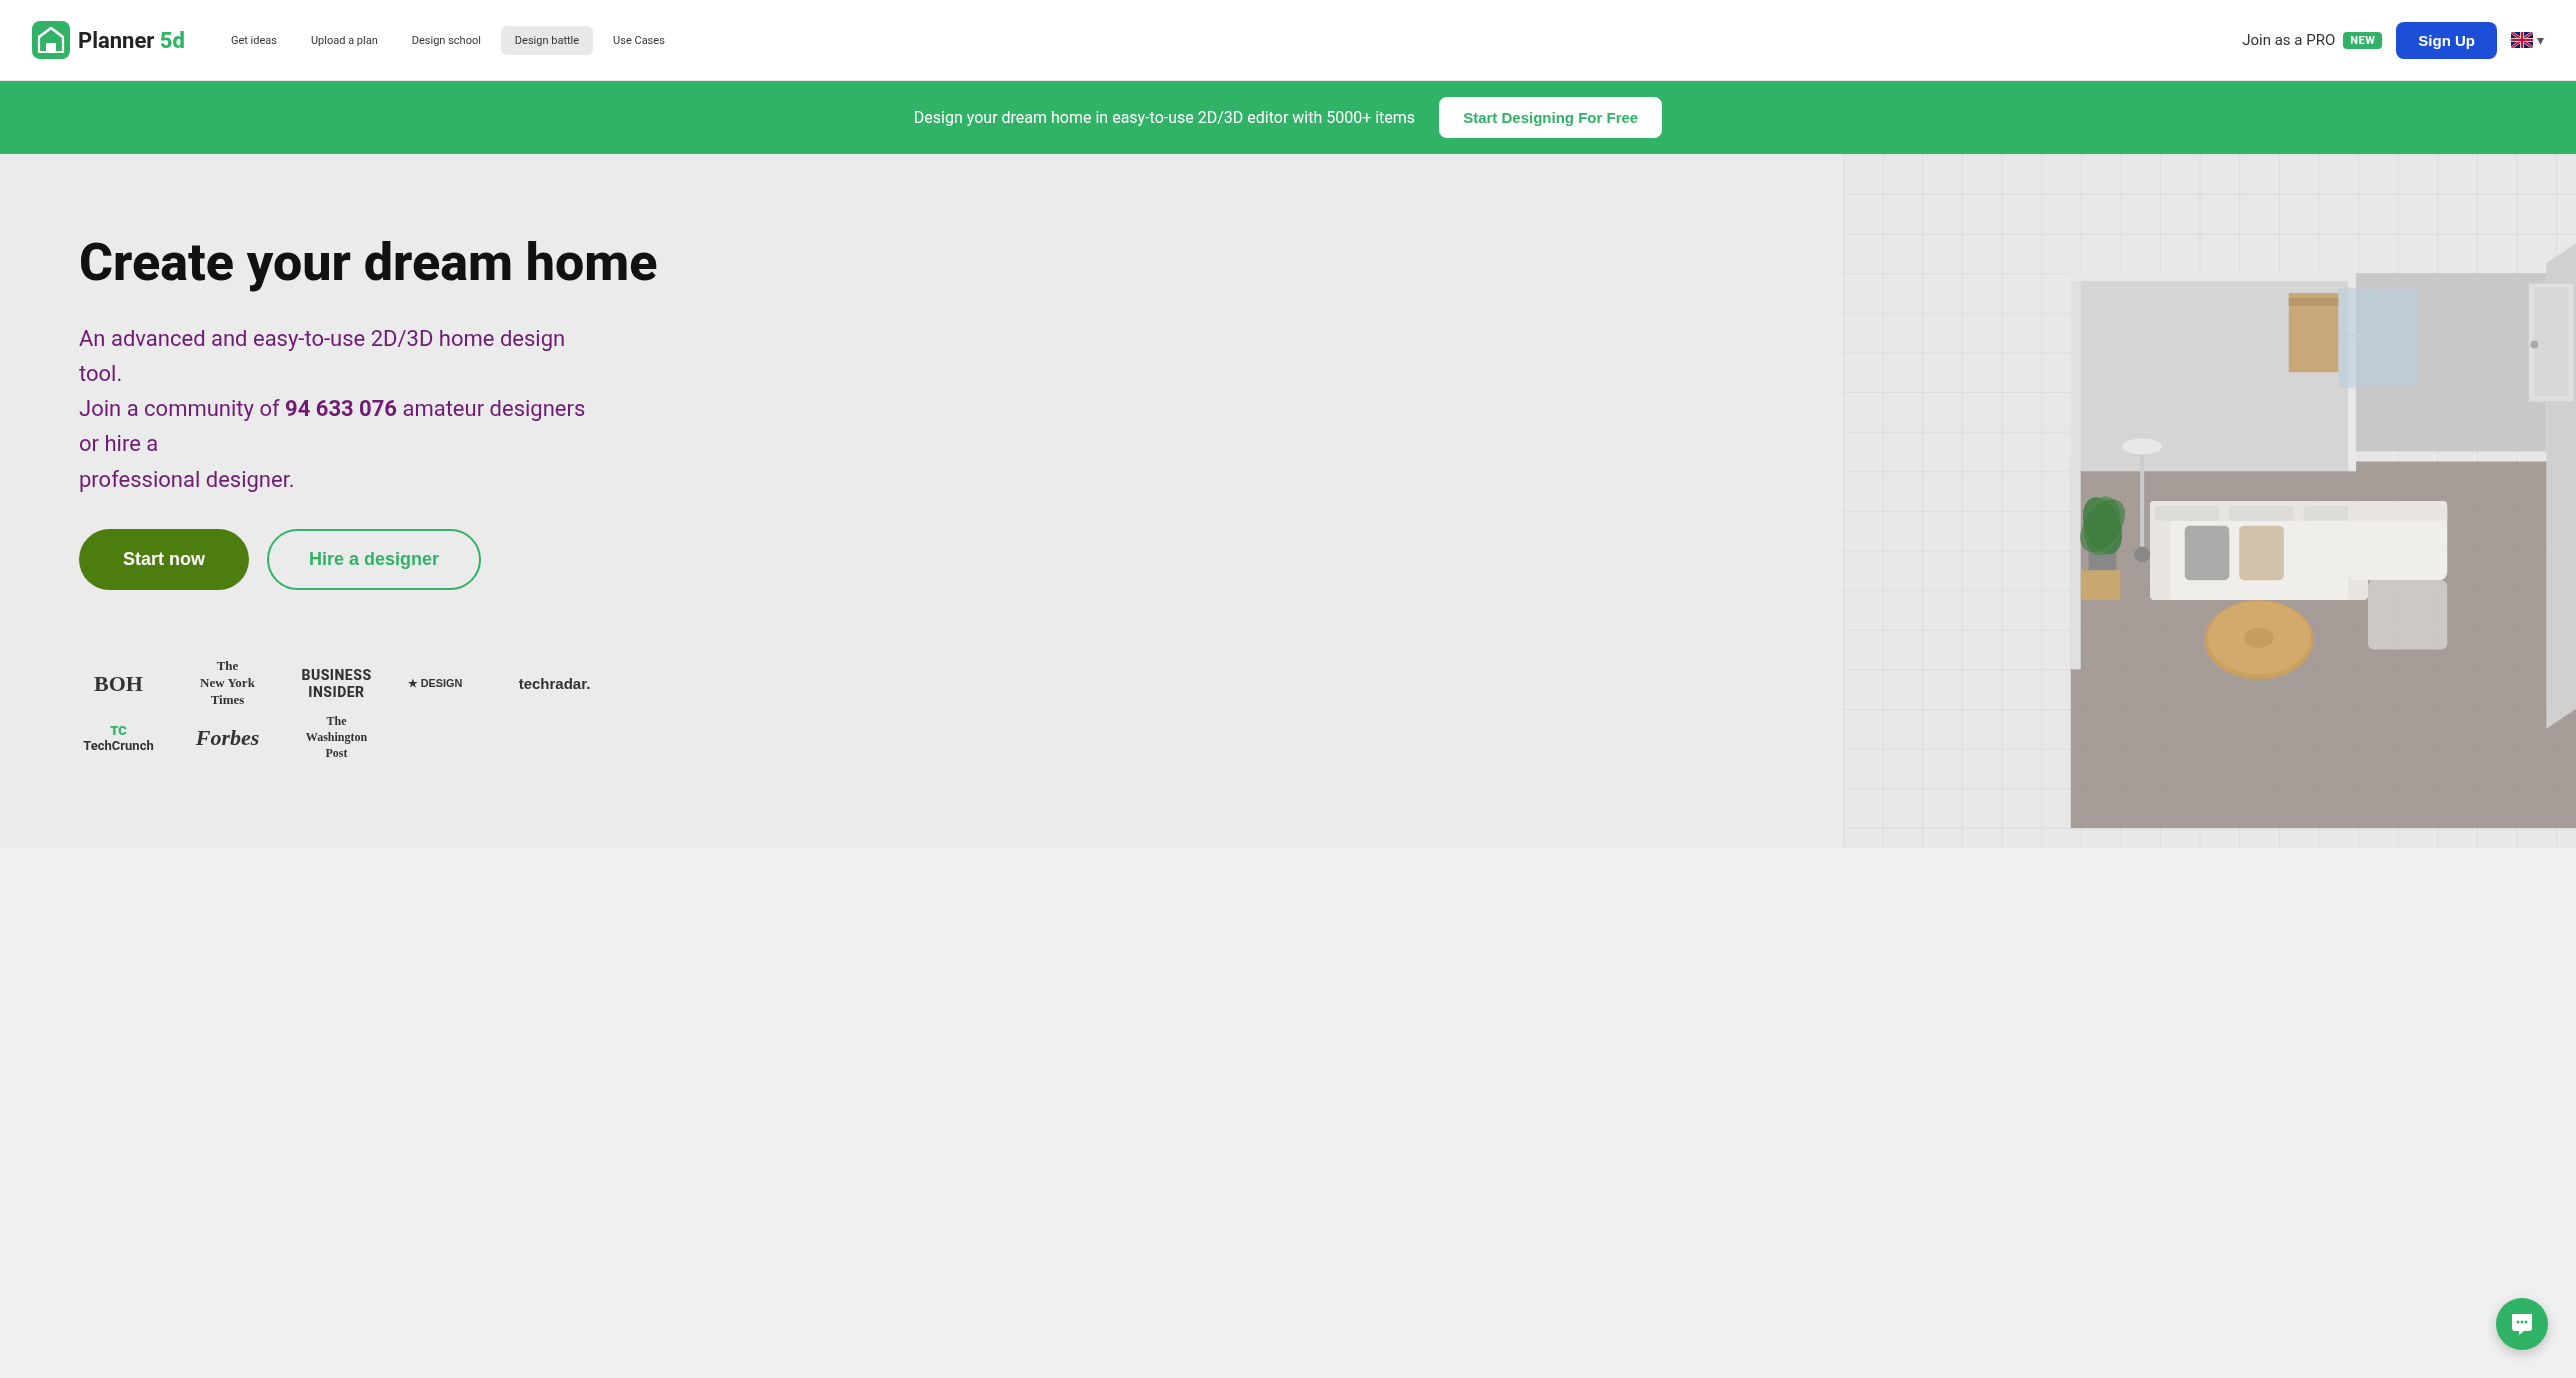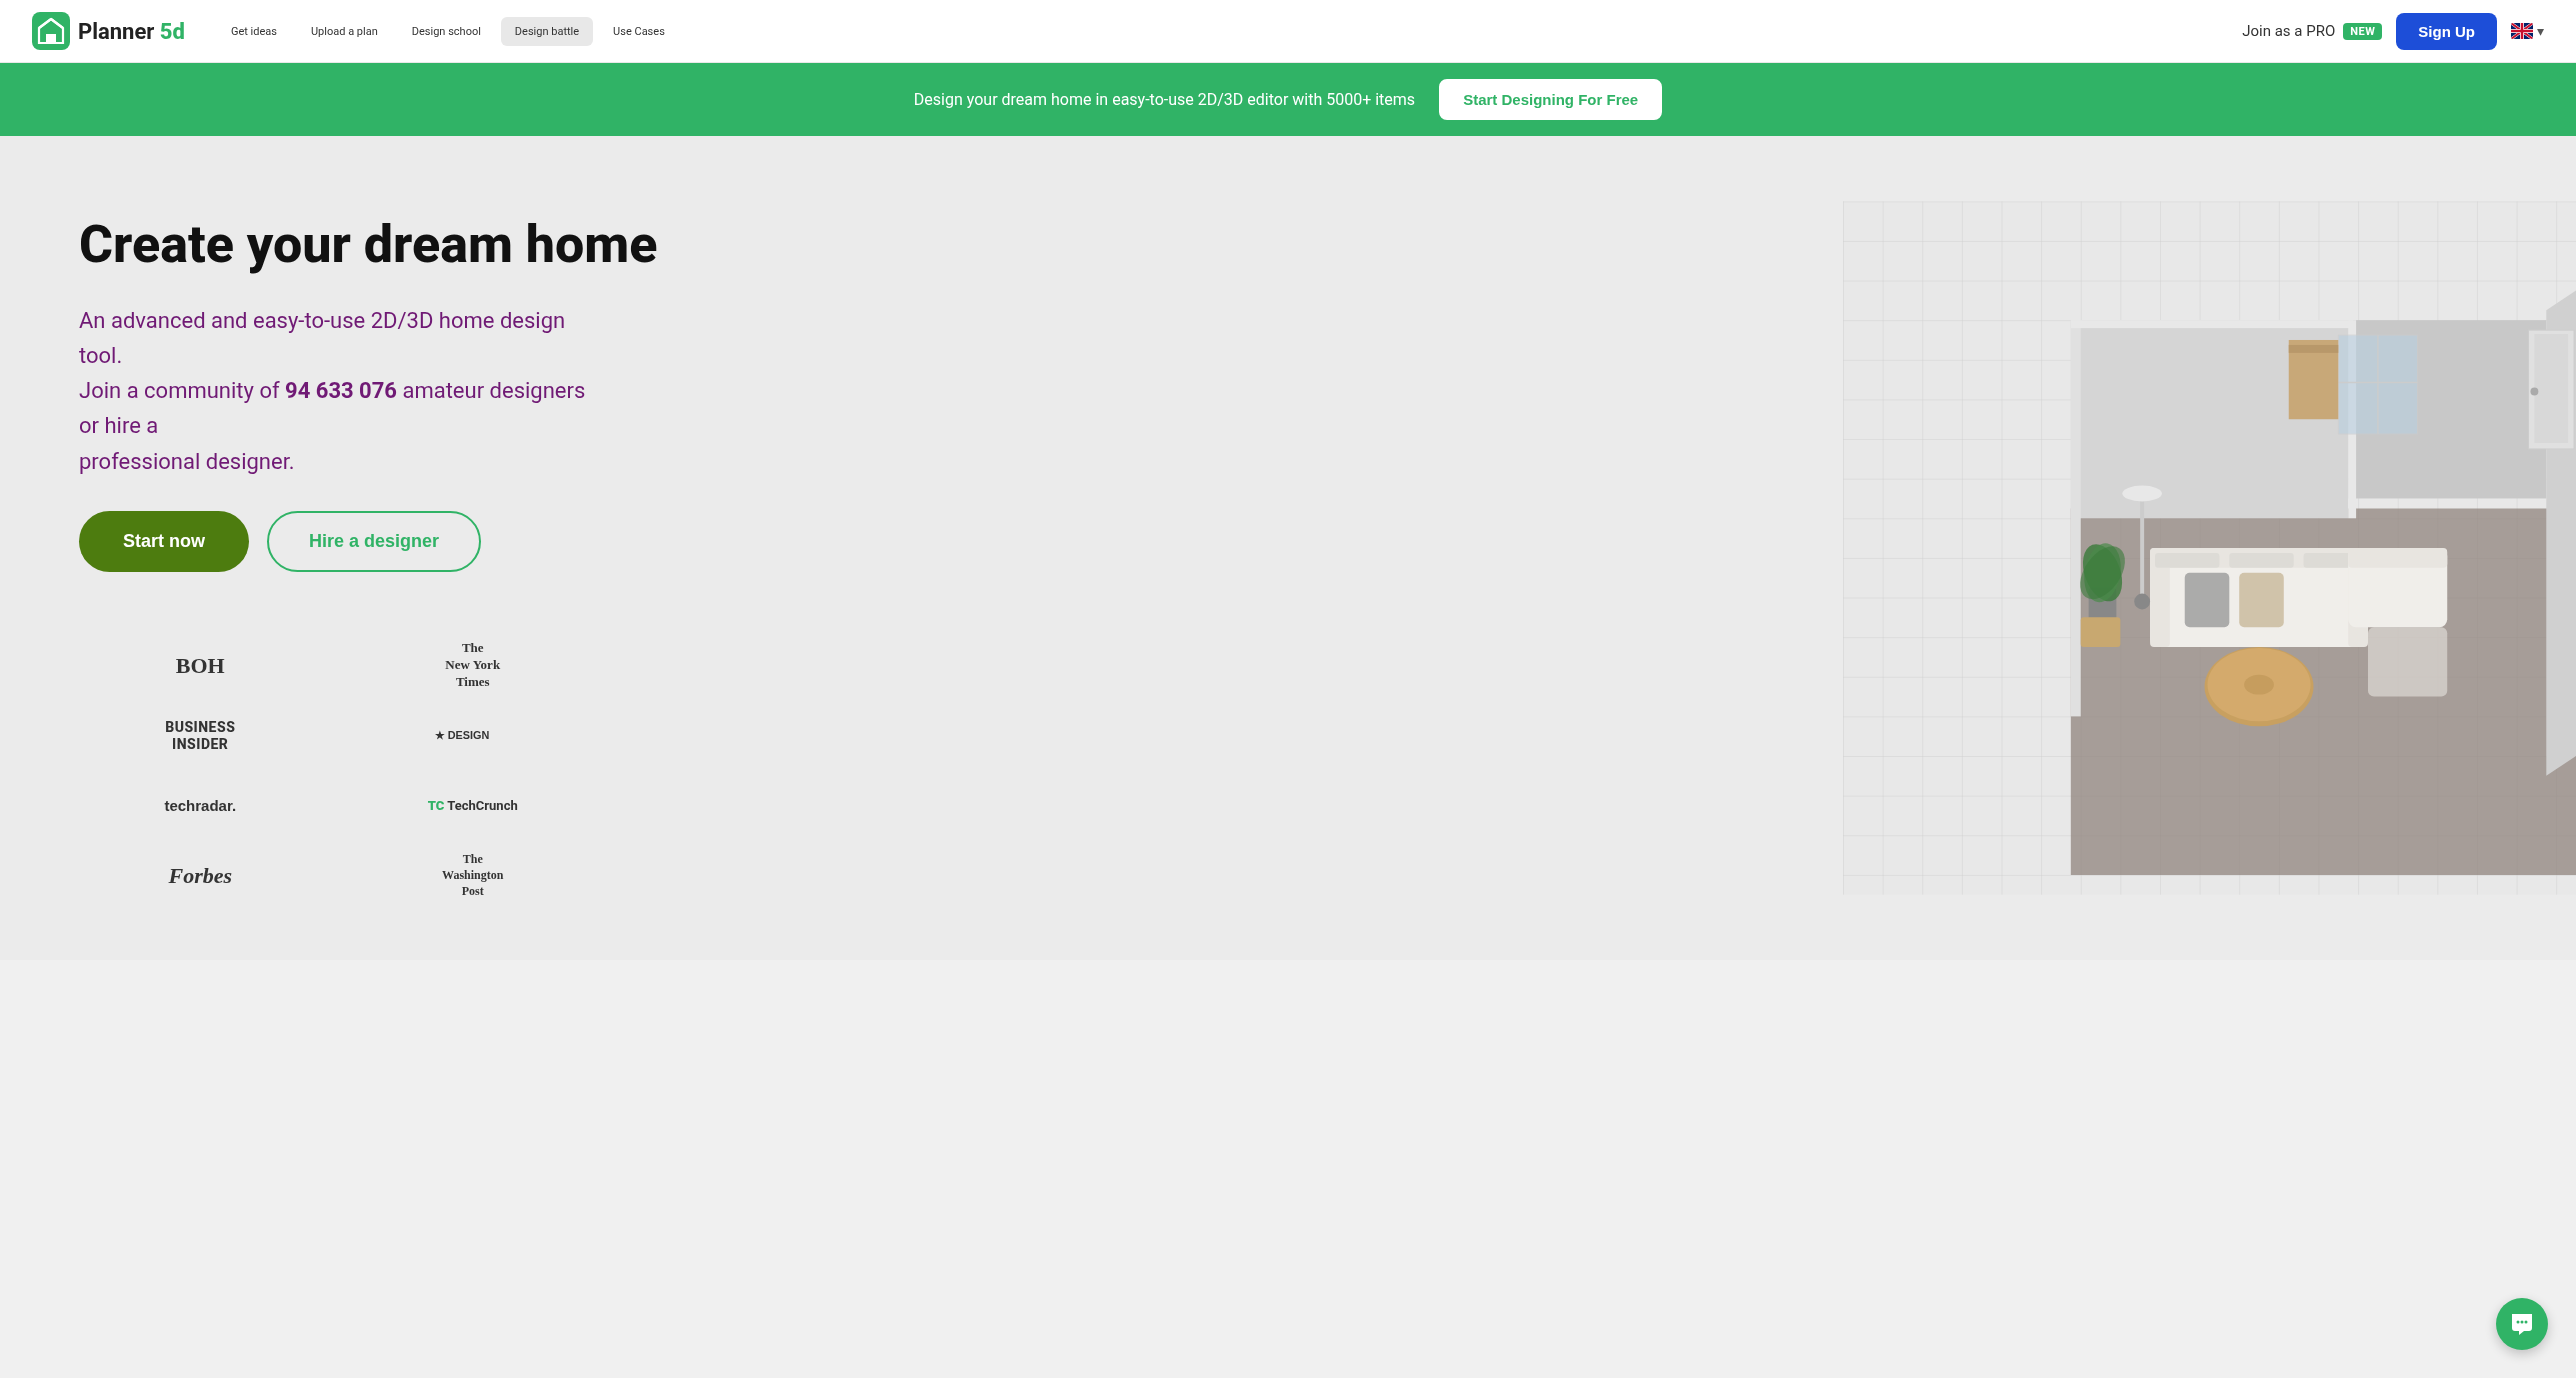--- a/index.html
+++ b/index.html
@@ -4,21 +4,21 @@
   <style>
     * { margin: 0; padding: 0; box-sizing: border-box; }
     body { font-family: -apple-system, BlinkMacSystemFont, 'Segoe UI', Roboto, sans-serif; background: #f0f0f0; overflow-x: hidden; }
 
     
     .navbar {
       display: flex;
       align-items: center;
       background: #fff;
       padding: 0 32px;
-      height: 63px;
+      height: 81px;
       border-bottom: 1px solid #e8e8e8;
       position: relative;
       z-index: 10;
     }
     .logo {
       display: flex;
       align-items: center;
       margin-right: 32px;
       text-decoration: none;
       gap: 8px;
@@ -168,22 +168,22 @@
       padding: 18px 40px;
       border-radius: 50px;
       font-size: 18px;
       font-weight: 600;
       cursor: pointer;
     }
 
     
     .media-logos {
       display: grid;
-      grid-template-columns: repeat(2, 1fr);
-      gap: 20px 30px;
+      grid-template-columns: repeat(5, 1fr);
+      gap: 4px 30px;
       max-width: 515px;
     }
     .media-logo {
       display: flex;
       align-items: center;
       justify-content: center;
       height: 50px;
     }
     .media-logo-text {
       font-size: 18px;

